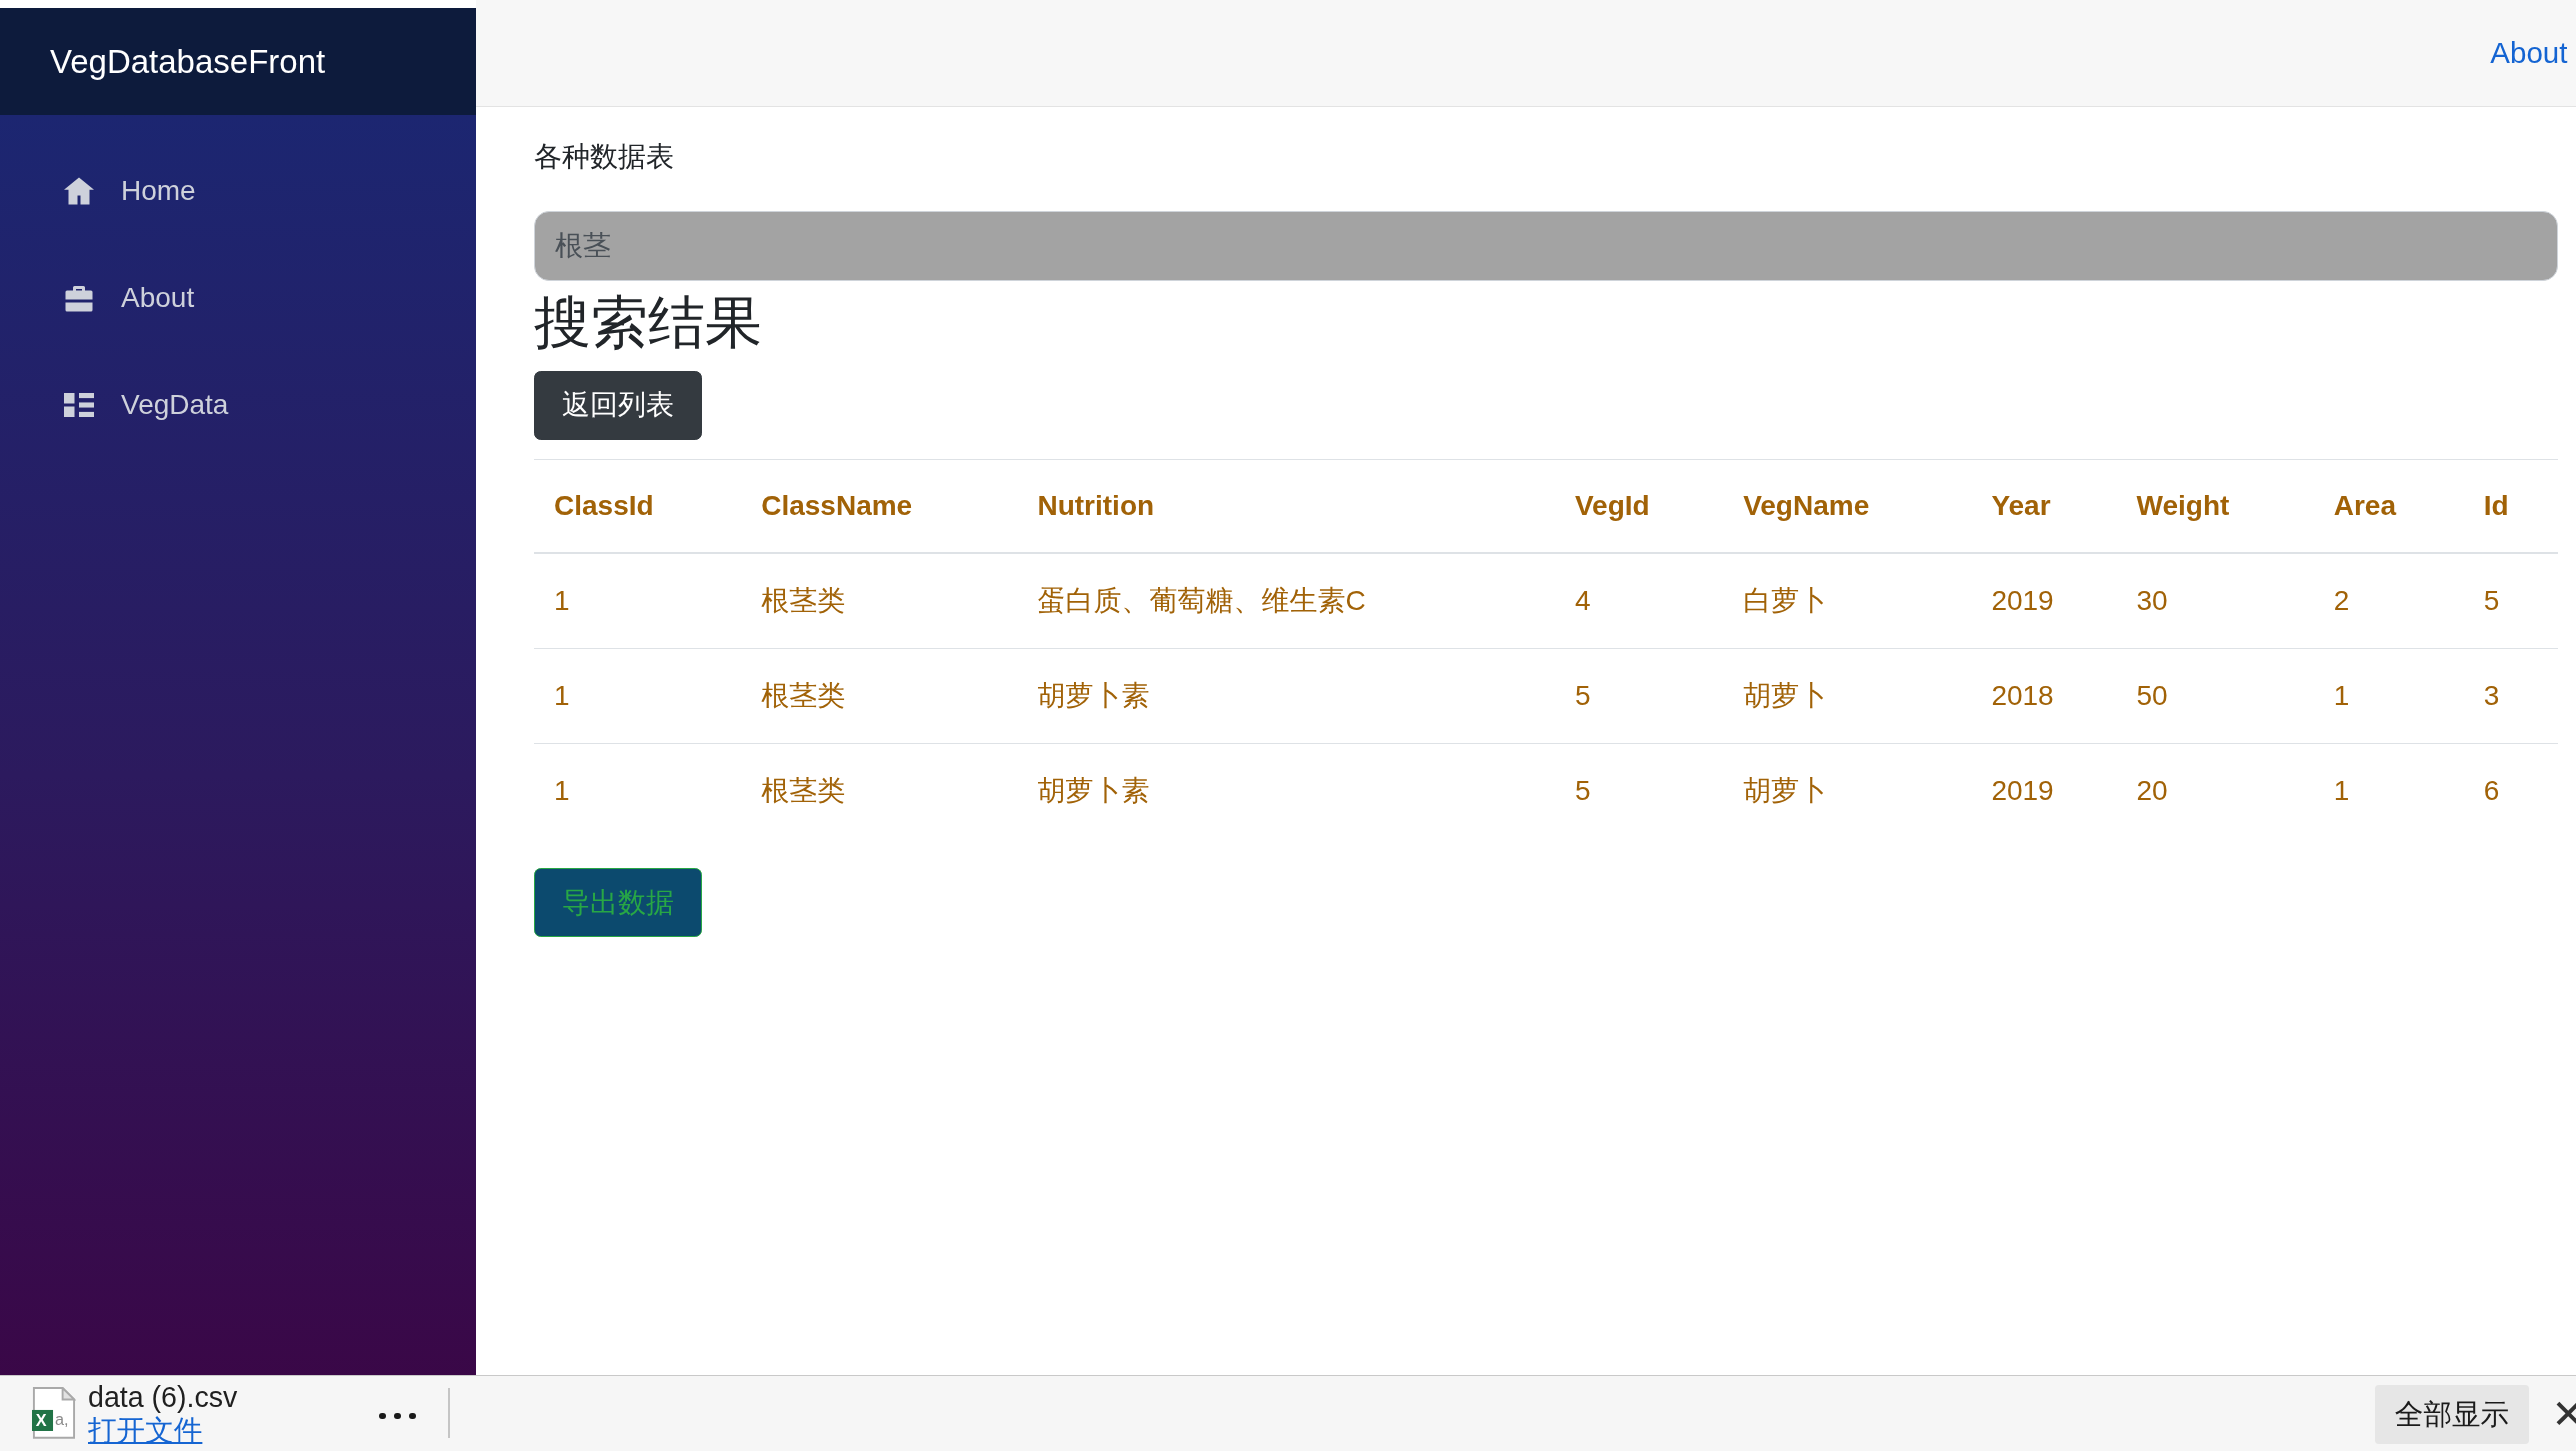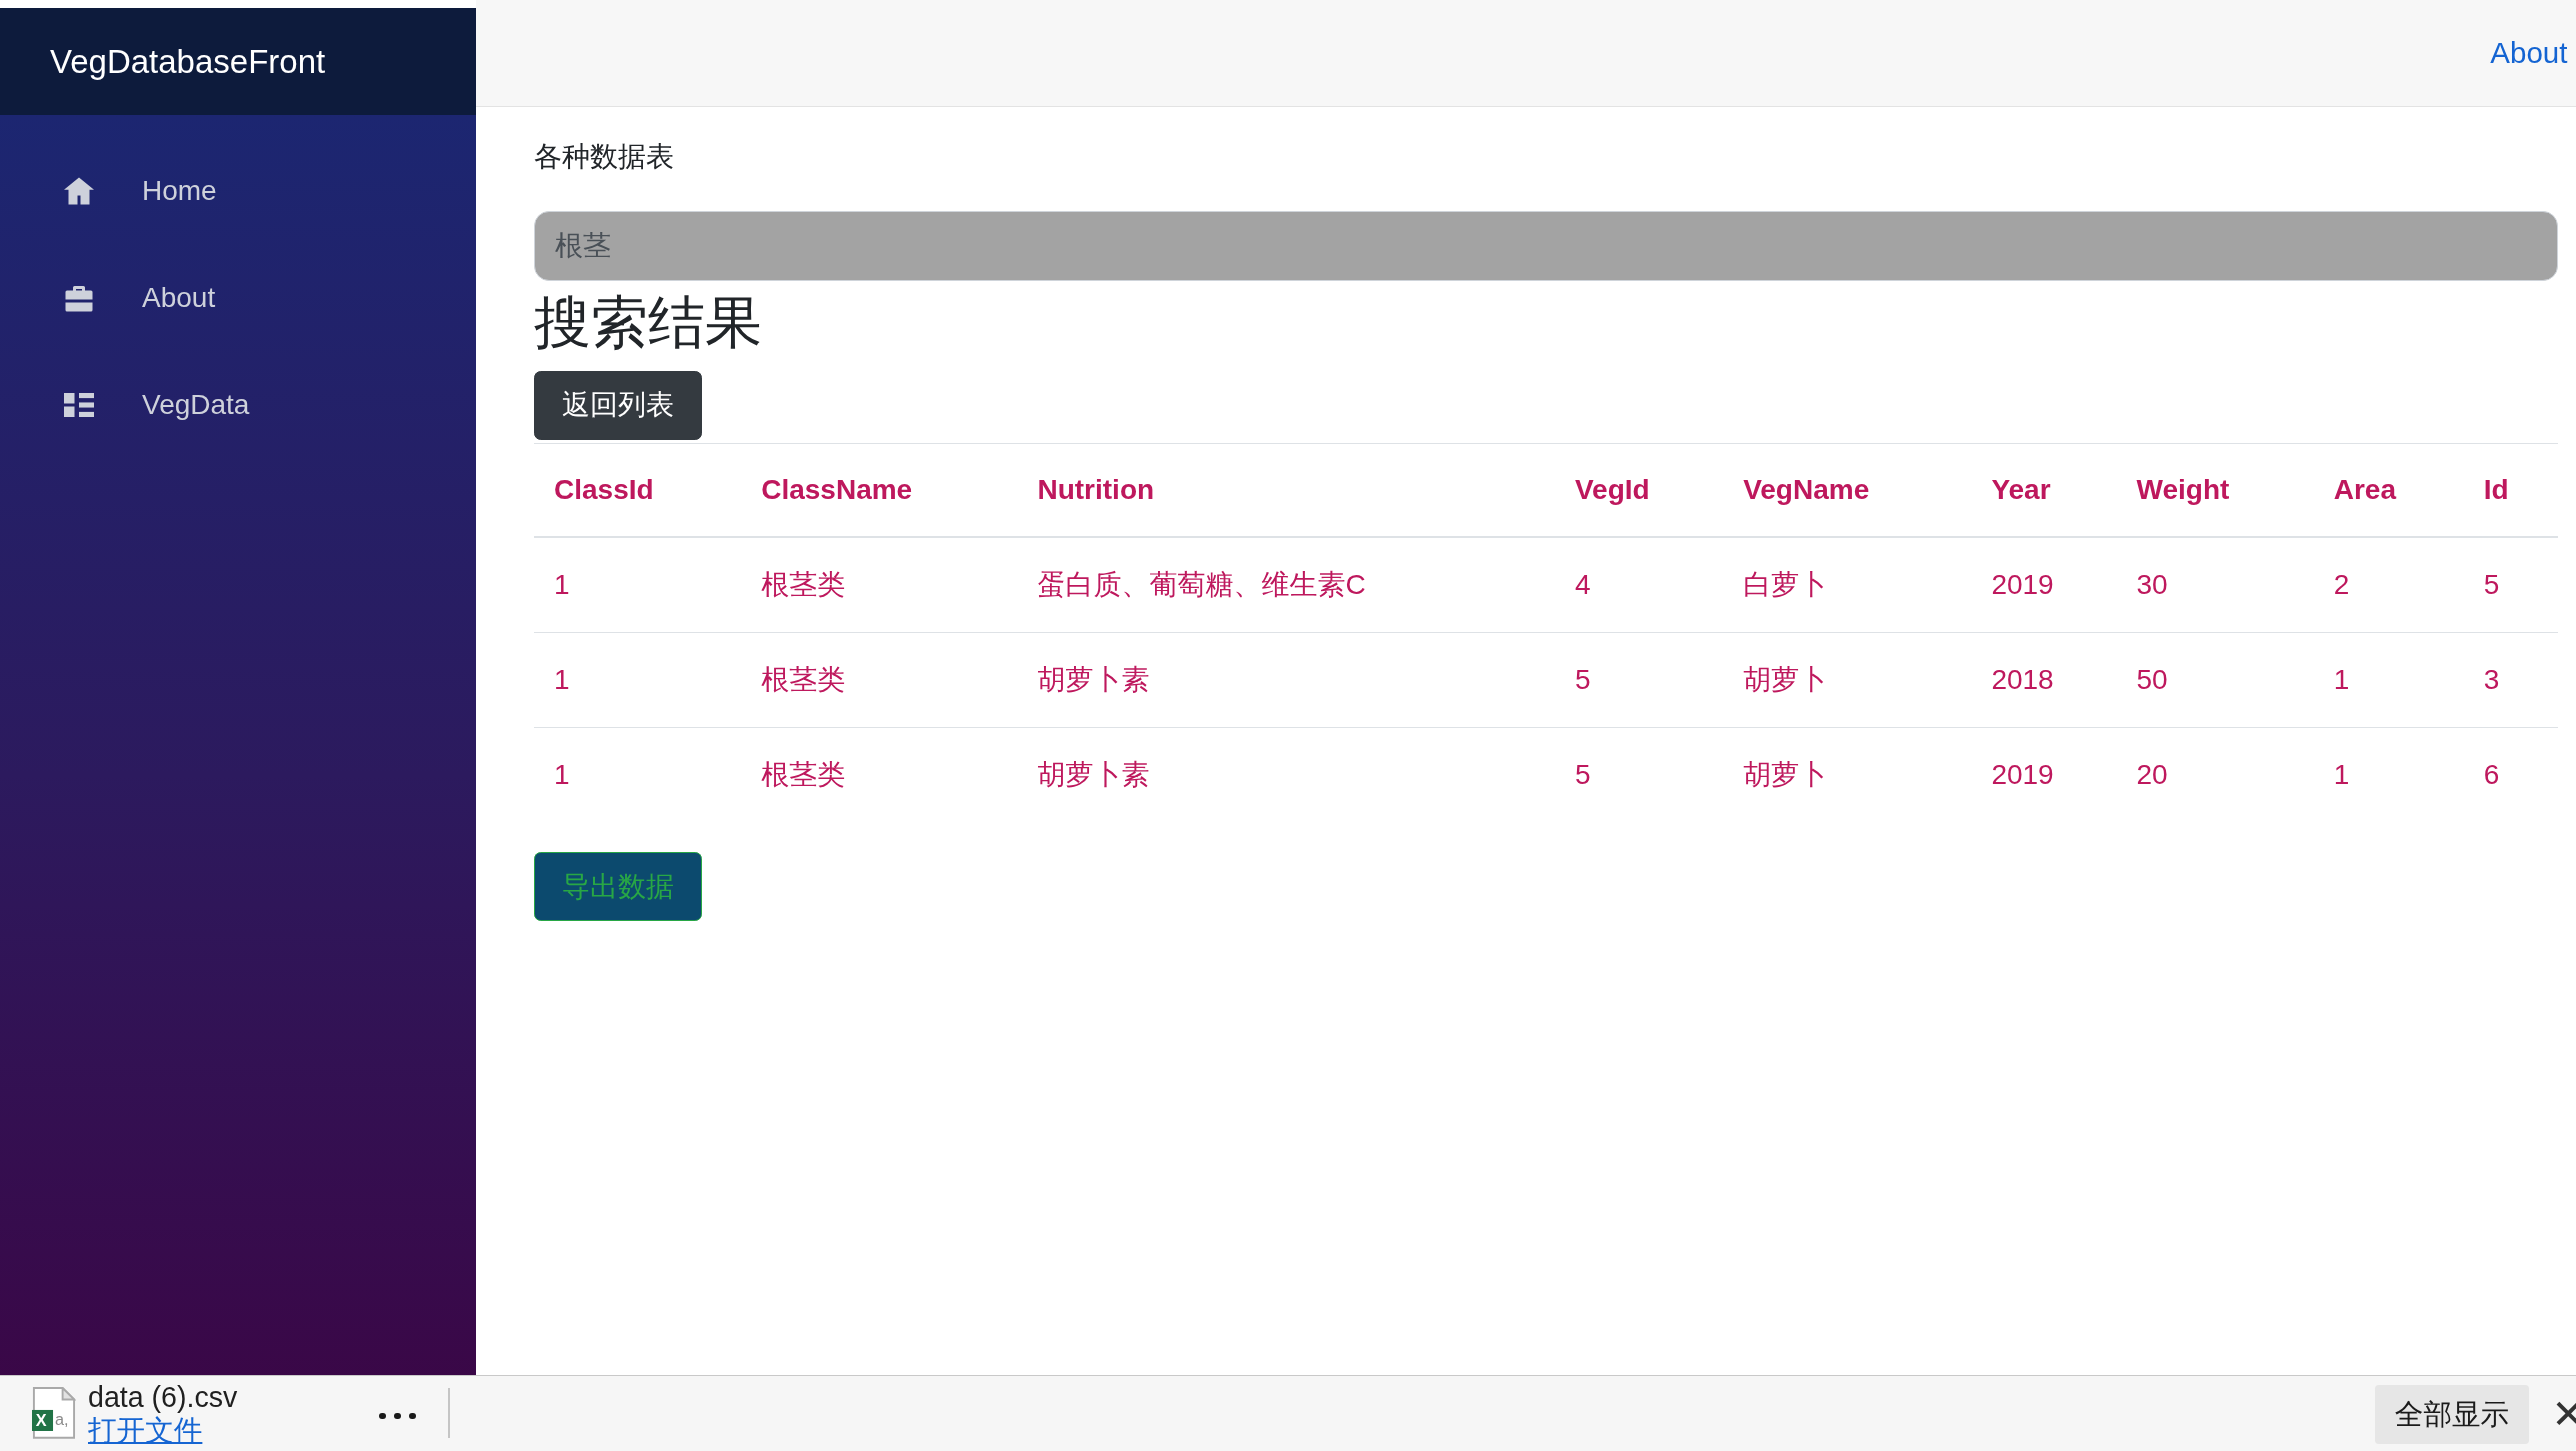--- a/index.html
+++ b/index.html
@@ -5,21 +5,21 @@
   html,body{margin:0;padding:0;}
   body{font-family:"Liberation Sans","DejaVu Sans",sans-serif;}
   .screen{position:relative;width:2576px;height:1451px;background:#fff;overflow:hidden;}
 
   
   .sidebar{position:absolute;left:0;top:8px;width:476px;height:1375px;}
   .brand{height:107px;background:#0d1b3c;color:#ffffff;display:flex;align-items:center;
          padding-left:50px;font-size:33px;box-sizing:border-box;}
   .side-nav{height:1268px;background:linear-gradient(180deg,#1c2671 0%,#2c1a5e 52%,#3a0747 100%);
             padding-top:22px;box-sizing:border-box;}
-  .nav-item{height:107px;display:flex;align-items:center;padding-left:61px;gap:45px;
+  .nav-item{height:107px;display:flex;align-items:center;padding-left:61px;gap:24px;
             color:#ced1db;font-size:28px;cursor:pointer;}
   .nav-item .icn{width:36px;height:36px;display:inline-flex;}
   .nav-item svg{width:36px;height:36px;fill:#ced1db;}
 
   
   .topbar{position:absolute;left:476px;top:0;width:2100px;height:107px;background:#f7f7f7;
           border-bottom:1.9px solid #e3e3e3;display:flex;align-items:center;justify-content:flex-end;
           padding-right:8.6px;box-sizing:border-box;}
   .about-link{color:#1464d2;font-size:29.5px;text-decoration:none;cursor:pointer;}
 
@@ -28,21 +28,21 @@
            padding:0 18px 0 58px;box-sizing:border-box;color:#212529;}
   .page-title{font-size:66px;font-weight:500;line-height:1.2;margin:37px 0 0 0;}
   .page-subtitle{font-size:28px;margin:28.6px 0 0 0;}
   .search-input{display:block;width:100%;height:70px;margin-top:35px;box-sizing:border-box;
                 border:1.9px solid #cfd4da;border-radius:15px;padding:0 20px;font-size:28px;
                 color:#495057;font-family:inherit;background:#a3a3a3;outline:none;}
   .results-title{font-size:57px;font-weight:500;line-height:1.2;margin:7.6px 0 0 0;}
   .btn-dark{display:inline-block;margin-top:14.3px;background:#343a40;color:#fff;border:1.9px solid #343a40;
             border-radius:6.7px;font-size:28px;line-height:46px;padding:10.5px 27px;cursor:pointer;
             font-family:inherit;}
-  table.data{border-collapse:collapse;width:100%;margin-top:3px;font-size:28px;color:#be185d;}
+  table.data{border-collapse:collapse;width:100%;margin-top:19px;font-size:28px;color:#a16207;}
   table.data th{font-weight:700;text-align:left;padding:23px 20px;line-height:46px;
                 border-top:1.9px solid #dee2e6;border-bottom:2.9px solid #dee2e6;}
   table.data td{padding:24px 20px;line-height:46px;border-top:1.9px solid #dee2e6;}
   .btn-outline-success{display:inline-block;margin-top:30.5px;background:#0c4a6e;color:#28a745;
             border:1.9px solid #28a745;border-radius:6.7px;font-size:28px;line-height:46px;
             padding:10.5px 27px;cursor:pointer;font-family:inherit;}
 
   
   .download-bar{position:absolute;left:0;bottom:0;width:2576px;height:76px;background:#f6f6f6;
                 border-top:1.9px solid #c9c9c9;box-sizing:border-box;}

